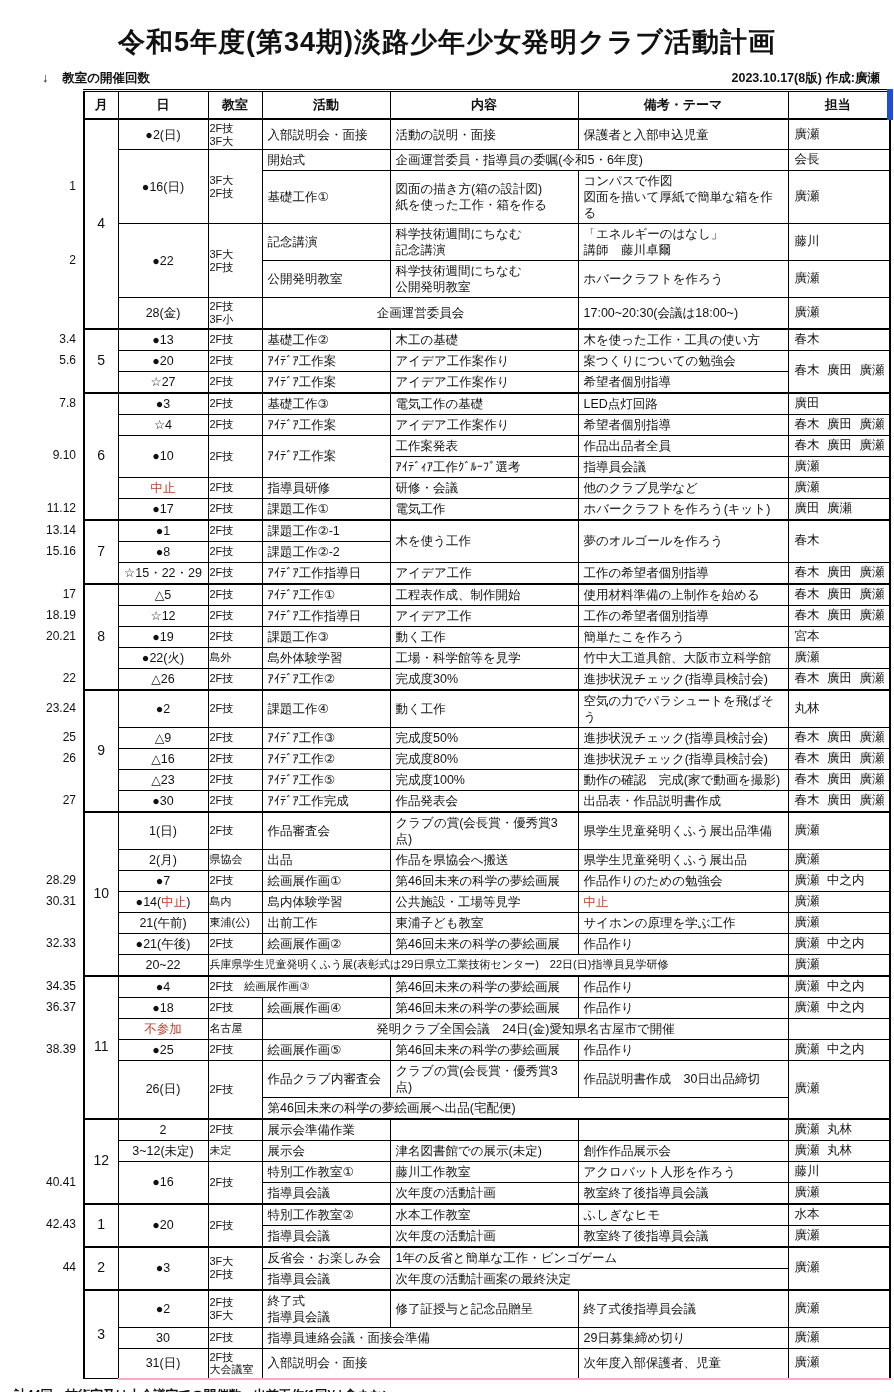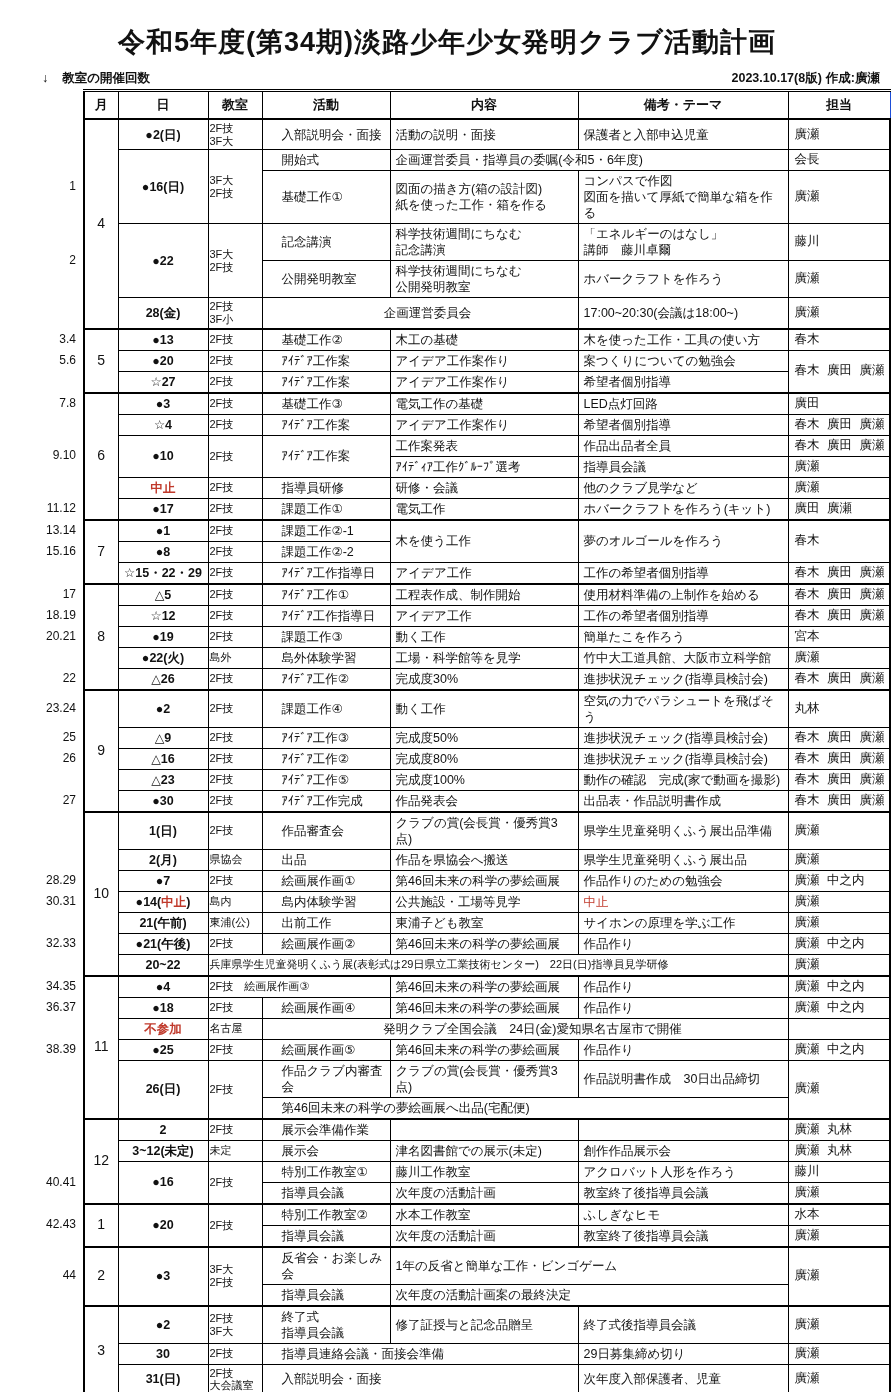--- a/index.html
+++ b/index.html
@@ -6,27 +6,27 @@
   body{font-family:"Liberation Sans","DejaVu Sans",sans-serif;color:#111;}
   .page{width:894px;height:1392px;box-sizing:border-box;padding:8px 12px 0 42px;overflow:hidden;background:#fff;}
   .title{text-align:center;font-size:27px;font-weight:bold;letter-spacing:1px;margin:16px 30px 10px 0;}
   .meta-row{display:flex;justify-content:space-between;align-items:flex-end;font-size:12.5px;font-weight:bold;margin:0 2px 2px 0;}
   .meta-left .arrow{margin-right:14px;font-weight:bold;}
   .meta-right .rev{margin-right:4px;}
   table.plan{border-collapse:collapse;table-layout:fixed;width:848px;}
   th{border:1px solid #000;border-top:3px double #000;border-bottom:2px solid #000;font-size:13px;font-weight:bold;padding:4px 2px;background:#fff;}
   th.c-margin{border:none;background:transparent;}
   th.c-month{border-left:2px solid #000;}
-  th.c-tanto{border-right:1px solid #1d4ed8;}
+  th.c-tanto{border-right:6px solid #1d4ed8;}
   td{border:1px solid #000;font-size:12.5px;padding:2px 4px;line-height:1.28;vertical-align:middle;white-space:pre-line;overflow:hidden;}
   td.c-margin{border:none;text-align:right;padding:0 7px 0 0;font-size:12px;white-space:nowrap;}
   td.c-month{text-align:center;font-size:14px;border-left:2px solid #000;padding:2px 1px;}
-  td.c-day{text-align:center;white-space:nowrap;padding:2px 0;font-weight:bold;}
+  td.c-day{text-align:center;white-space:nowrap;padding:2px 0;}
   td.c-room{padding:2px 1px;font-size:11px;line-height:1.15;}
-  td.c-act{padding-left:19px;}
+  td.c-act{padding-left:5px;}
   td.c-naiyo,td.c-biko{padding-left:5px;}
   td.c-tanto{border-right:2px solid #000;padding-left:6px;font-family:Liberation Mono, monospace;}
   tr.ms td{border-top-width:2px;}
   tr.last td{border-bottom:2px solid #f9a8d4;}
   tr.last td.c-margin{border-bottom:none;}
   td.al-c{text-align:center;}
   td.al-l{text-align:left;}
   .red{color:#c0392b;}
   .note{font-size:12.5px;font-weight:bold;margin:7px 0 0 -28px;}
 </style>

